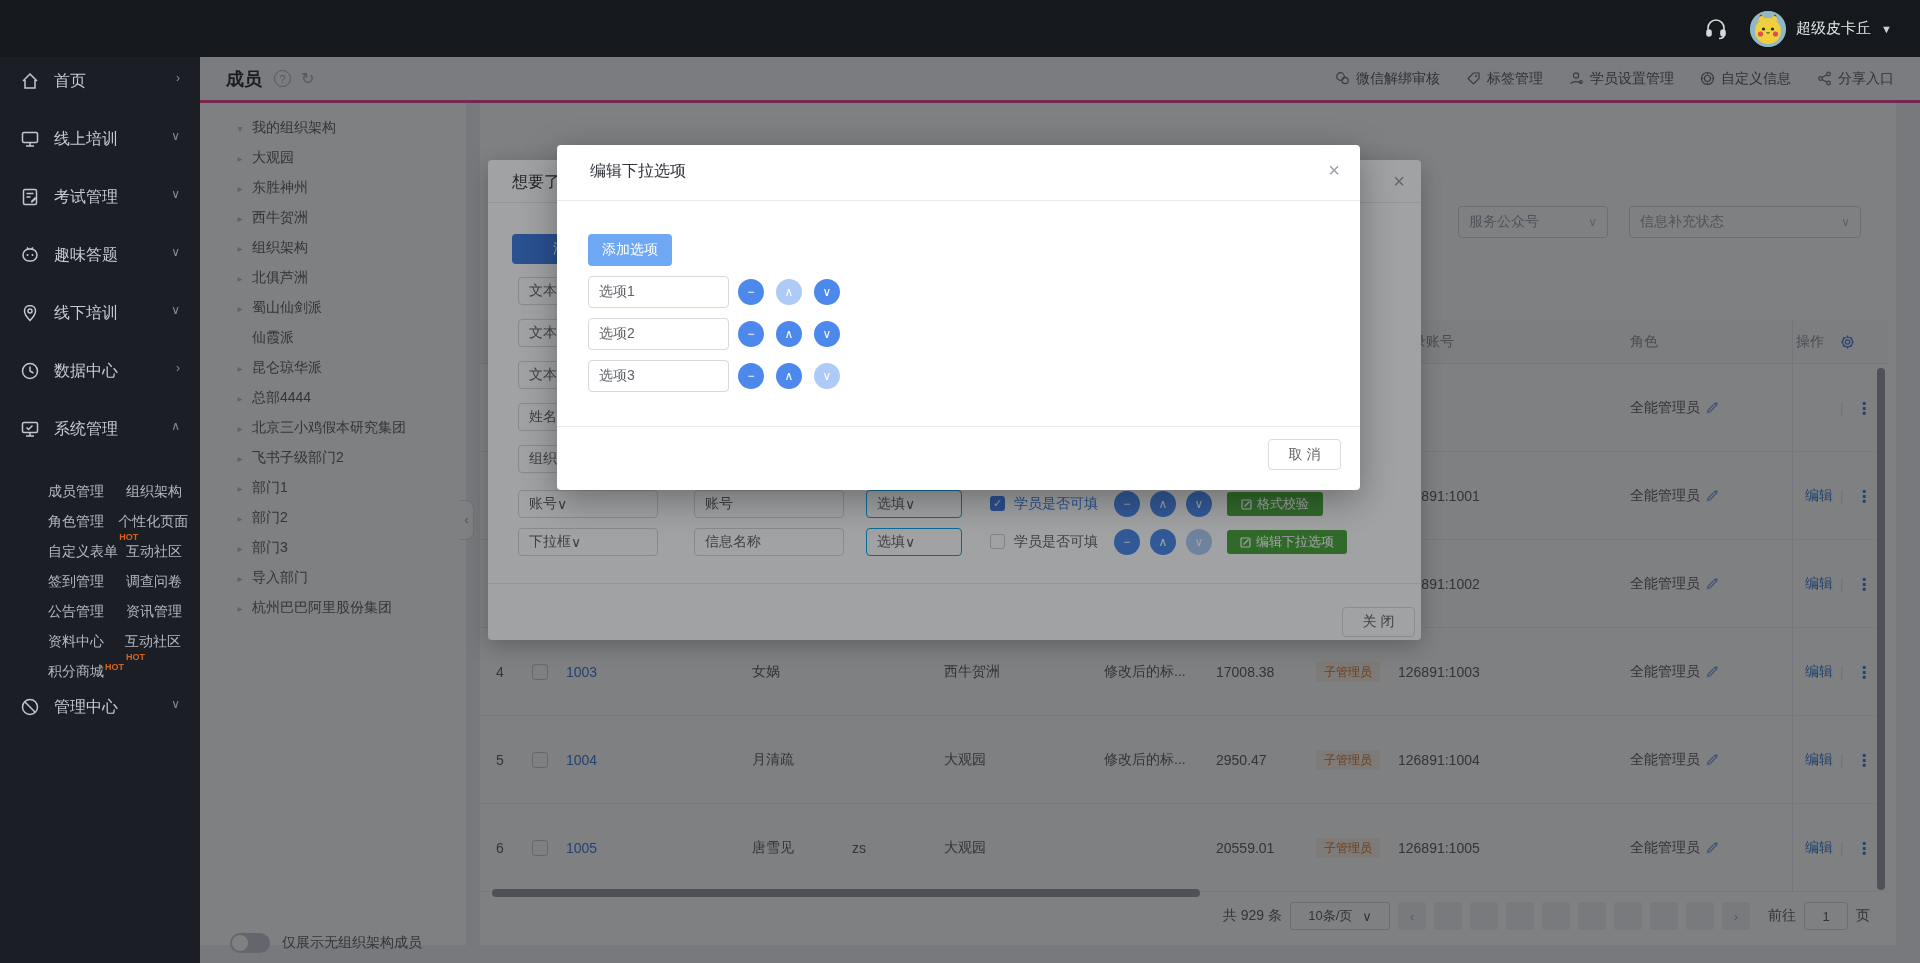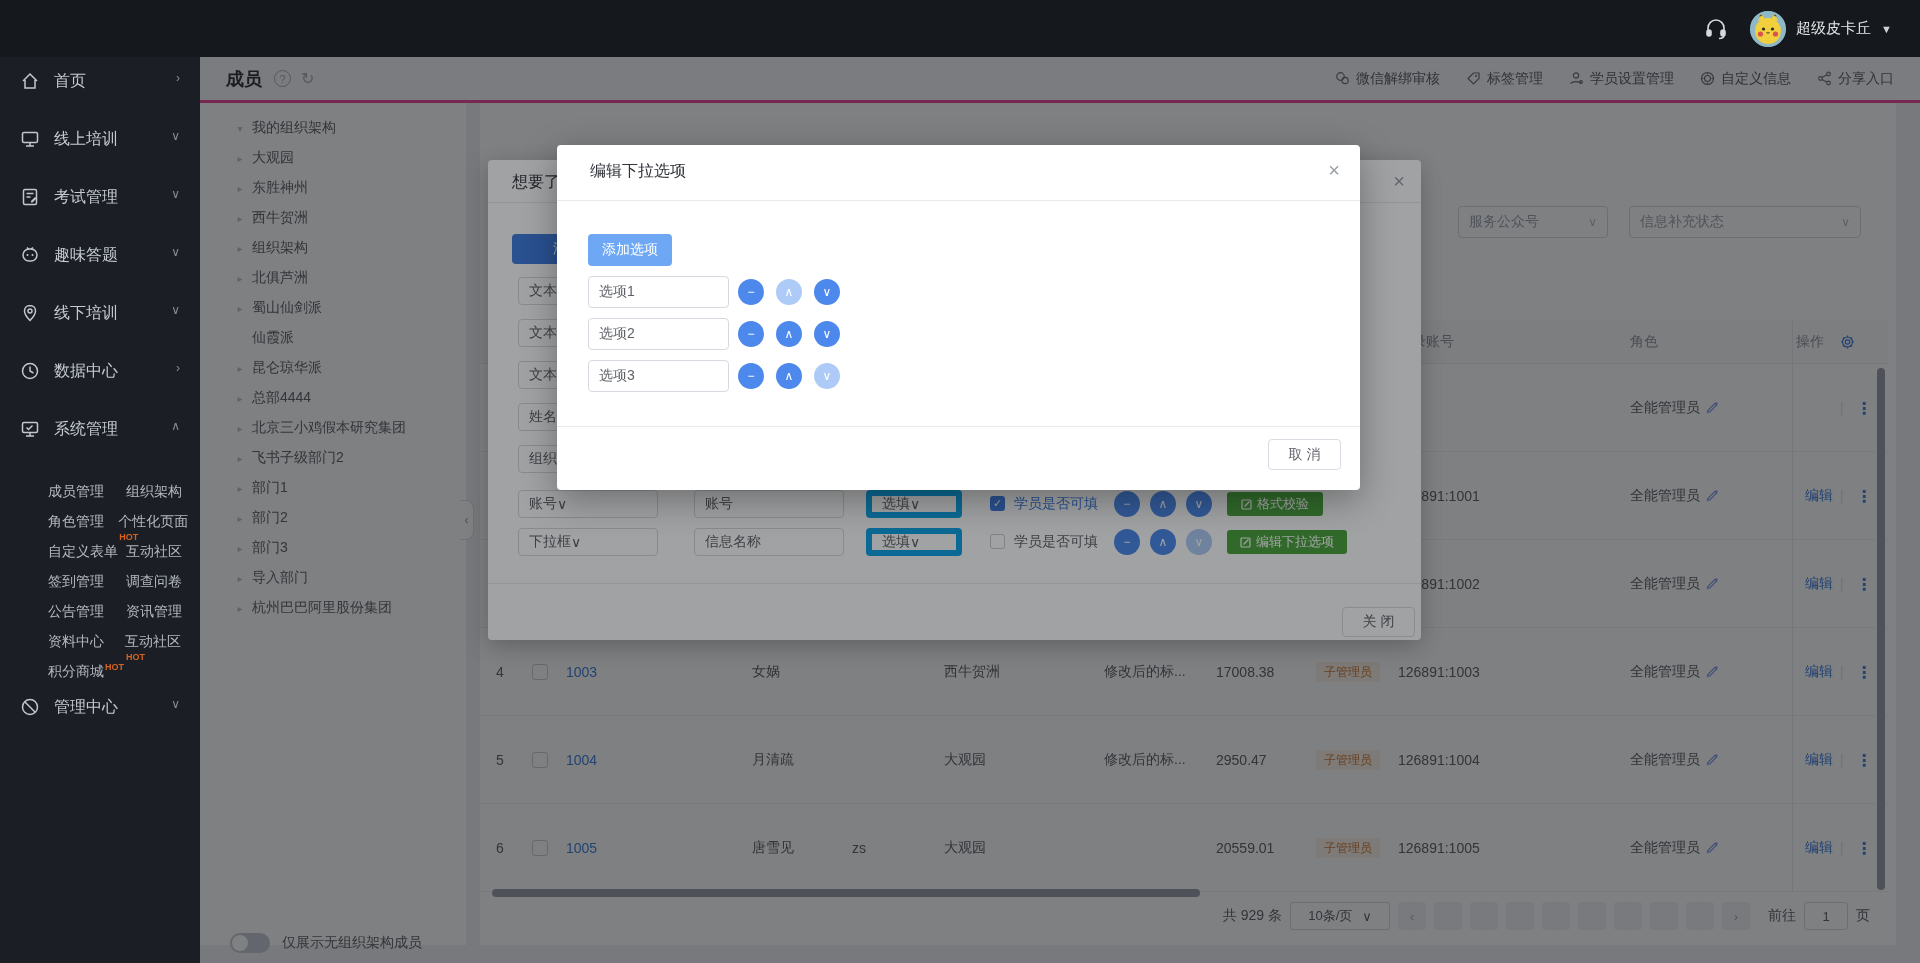--- a/index.html
+++ b/index.html
@@ -79,21 +79,21 @@
 
   #dialog1{position:absolute;left:488px;top:160px;width:933px;height:480px;background:#fff;border-radius:4px;box-shadow:0 6px 24px rgba(0,0,0,.25);z-index:20}
   .dlg-title{position:absolute;left:24px;top:12px;font-size:16px;color:#303339}
   .dlg-x{position:absolute;right:16px;top:10px;font-size:20px;color:#9ba0a8;cursor:pointer}
   .d1-hr{position:absolute;left:0;top:42px;right:0;border-top:1px solid #e8eaee}
   .d1-add{position:absolute;left:24px;top:74px;width:110px;height:30px;background:#3f7de0;border-radius:4px;color:#fff;font-size:14px;display:flex;align-items:center;justify-content:center;cursor:pointer}
   .d-sel{position:absolute;left:30px;width:140px;height:28px;border:1px solid #d6dae0;border-radius:4px;background:#fff;display:flex;align-items:center;padding:0 10px;font-size:14px;color:#5f6368;top:calc(117px + var(--i)*42px)}
   .d-row{position:absolute;left:0;right:0;height:28px}
   .d-row .typ{position:absolute;left:30px;width:140px;height:28px;border:1px solid #d6dae0;border-radius:4px;display:flex;align-items:center;padding:0 10px;font-size:14px;color:#5f6368}
   .d-row .nam{position:absolute;left:206px;width:150px;height:28px;border:1px solid #d6dae0;border-radius:4px;display:flex;align-items:center;padding:0 10px;font-size:14px;color:#5f6368}
-  .d-row .req{position:absolute;left:378px;width:96px;height:28px;border:6px solid #0ea5e9;border-radius:4px;display:flex;align-items:center;padding:0 10px;font-size:14px;color:#5f6368}
+  .d-row .req{position:absolute;left:378px;width:96px;height:28px;border:1px solid #0ea5e9;border-radius:4px;display:flex;align-items:center;padding:0 10px;font-size:14px;color:#5f6368}
   .d-cb{position:absolute;left:502px;top:6px;width:15px;height:15px;border-radius:3px}
   .d-cb.on{background:#3f7de0;color:#fff;font-size:11px;display:flex;align-items:center;justify-content:center}
   .d-cb.off{border:1px solid #c9cdd4;background:#fff}
   .d-cblab{position:absolute;left:526px;top:5px;font-size:14px}
   .d-cblab.on{color:#3f7de0}
   .d-cblab.off{color:#5f6368}
   .circ{position:absolute;top:1px;width:26px;height:26px;border-radius:50%;background:#4d89ec;color:#fff;display:flex;align-items:center;justify-content:center;font-size:12px;cursor:pointer}
   .circ.dis{background:#aecbf7;cursor:default}
   .gbtn{position:absolute;top:2px;height:24px;background:#4aa43c;border-radius:3px;color:#fff;font-size:13px;display:flex;align-items:center;justify-content:center;gap:5px;padding:0 10px;cursor:pointer}
   .d1-hr2{position:absolute;left:0;top:423px;right:0;border-top:1px solid #e8eaee}

